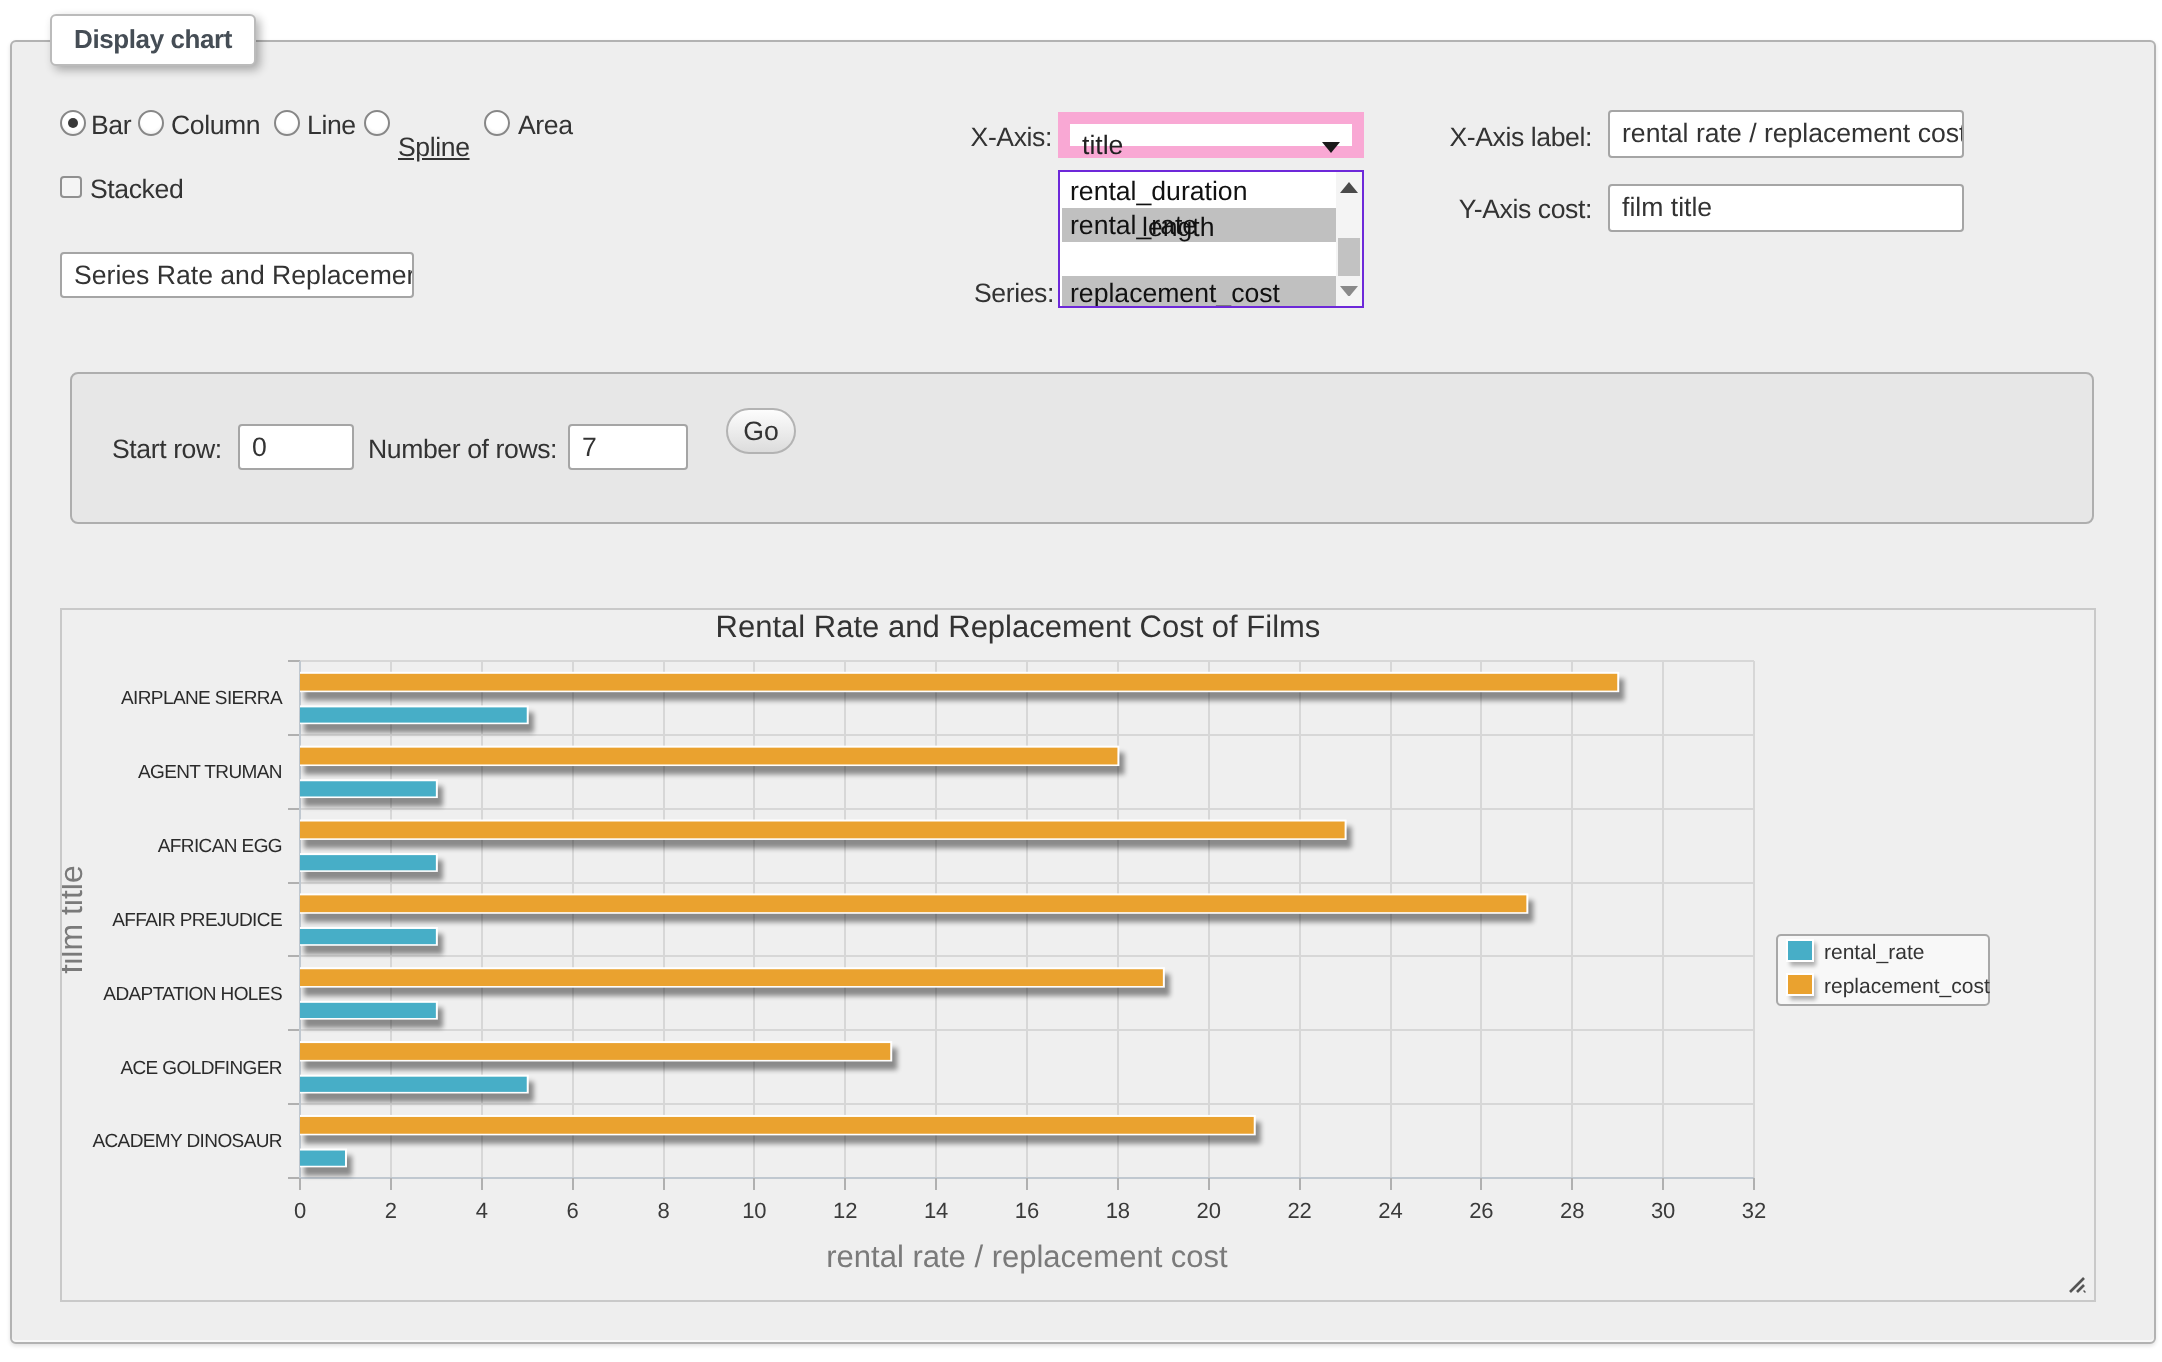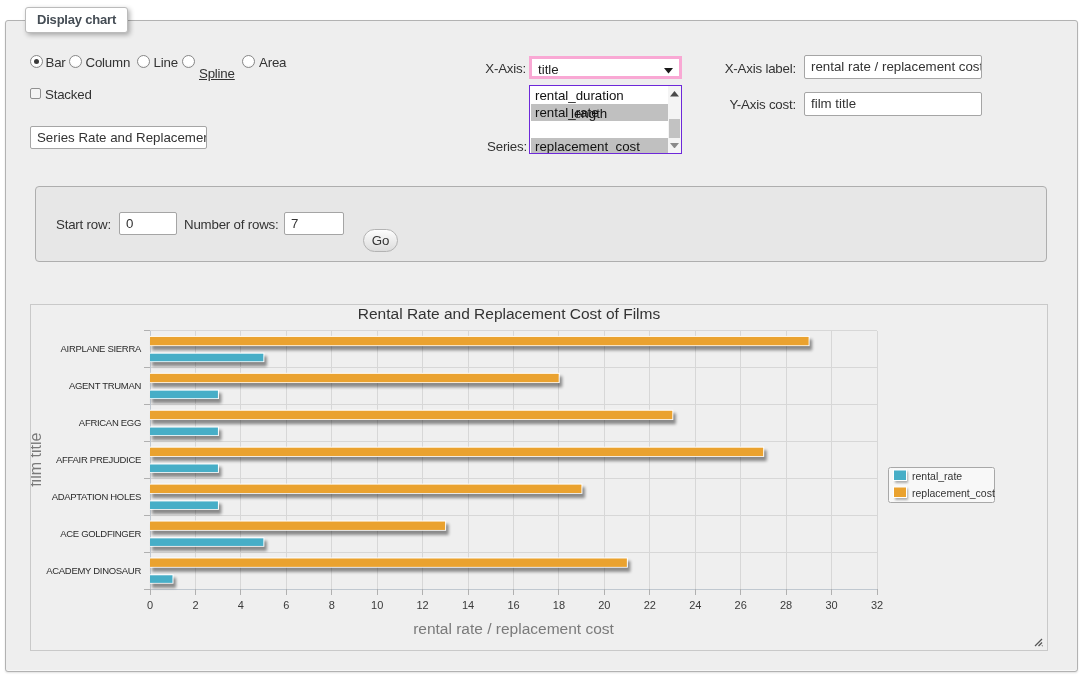--- a/index.html
+++ b/index.html
@@ -6,23 +6,23 @@
 html,body { width:1081px; height:681px; background:#fff; font-family:"Liberation Sans", sans-serif; }
 .abs { position:absolute; }
 #fs { left:5px; top:20px; width:1073px; height:652px; background:#eeeeee; border:1px solid #b2b2b2; border-radius:3px; box-shadow:0 1px 2px rgba(0,0,0,0.12), inset 0 -1px 0 rgba(255,255,255,0.55); }
 #legend { left:25px; top:7px; height:26px; background:#fff; border:1px solid #bbb; border-radius:3px; padding:0 11px; line-height:24px; font-size:13px; letter-spacing:-0.2px; font-weight:bold; color:#454d55; box-shadow:2px 2px 5px rgba(0,0,0,0.3); }
 .txt { font-size:13.3px; color:#333; white-space:nowrap; letter-spacing:-0.2px; }
 .radio { width:13px; height:13px; border:1px solid #878787; border-radius:50%; background:radial-gradient(circle at 50% 35%, #ffffff 55%, #e8e8e8); }
 .radio.on::after { content:""; position:absolute; left:3px; top:3px; width:5px; height:5px; border-radius:50%; background:#3a3a3a; }
 .check { width:11px; height:11px; border:1px solid #909090; border-radius:2px; background:#f4f4f4; }
 .input { background:#fff; border:1px solid #a5a5a5; border-radius:2px; font-size:13.3px; color:#333; padding:0 6px; line-height:21px; overflow:hidden; white-space:nowrap; }
 #panel { left:35px; top:186px; width:1012px; height:76px; background:#e7e7e7; border:1px solid #aeaeae; border-radius:4px; }
-#gobtn { left:363px; top:229px; width:35px; height:23px; border:1px solid #b3b3b3; border-radius:12px; background:linear-gradient(#fdfdfd, #dcdcdc); font-size:13.3px; color:#333; text-align:center; line-height:21px; }
+#gobtn { left:363px; top:204px; width:35px; height:23px; border:1px solid #b3b3b3; border-radius:12px; background:linear-gradient(#fdfdfd, #dcdcdc); font-size:13.3px; color:#333; text-align:center; line-height:21px; }
 #chartbox { left:30px; top:304px; width:1018px; height:347px; background:#efefef; border:1px solid #c9c9c9; }
-#xsel { left:529px; top:56px; width:153px; height:23px; background:#fff; border:3px solid #f9a8d4; font-size:13.3px; color:#222; line-height:21px; padding-left:6px; }
+#xsel { left:529px; top:56px; width:153px; height:23px; background:#fff; border:6px solid #f9a8d4; font-size:13.3px; color:#222; line-height:21px; padding-left:6px; }
 #mlist { left:529px; top:85px; width:153px; height:69px; background:#fff; border:1px solid #6d28d9; overflow:hidden; }
 .opt { position:absolute; left:1px; width:138px; height:17px; font-size:13.3px; color:#111; padding-left:4px; line-height:17px; }
 .opt.sel { background:#c0c0c0; }
 #sbar { position:absolute; right:0; top:0; width:13px; height:67px; background:#f4f4f4; }
 </style>
 </head>
 <body>
 <div class="abs" id="fs"></div>
 <div class="abs" id="legend">Display chart</div>
 

